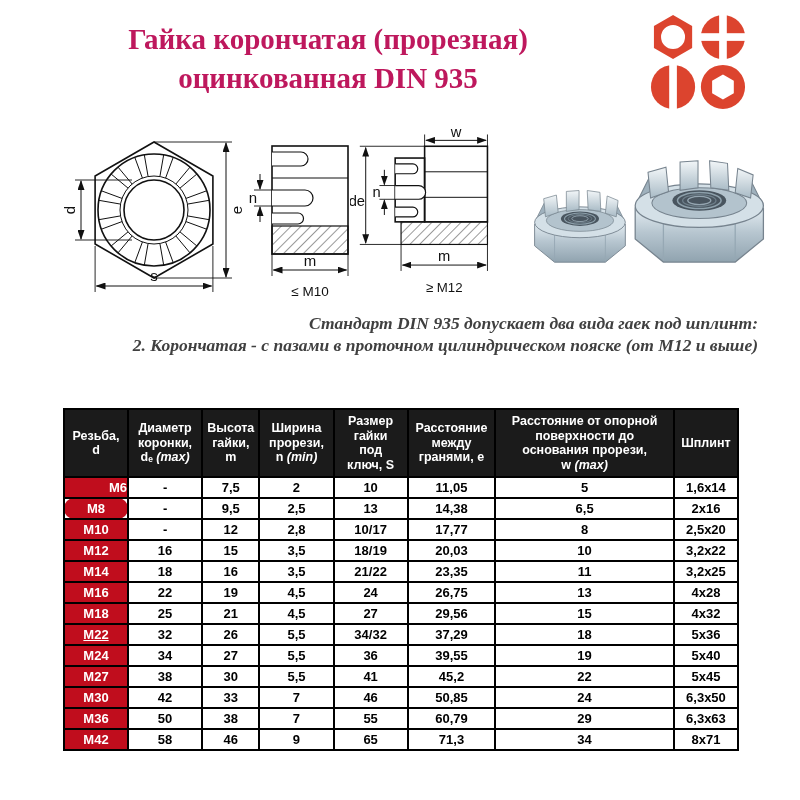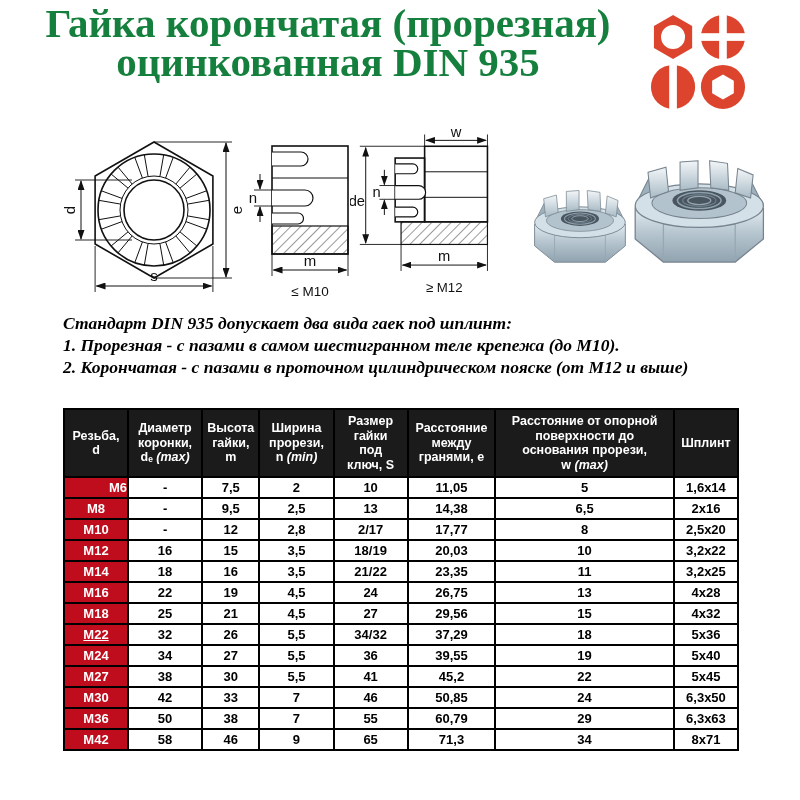--- a/index.html
+++ b/index.html
@@ -1,33 +1,33 @@
 <!DOCTYPE html>
 <html lang="ru"><head>
 <meta charset="utf-8">
 <style>
   html,body{margin:0;padding:0;}
   body{
     width:800px;height:800px;position:relative;background:#ffffff;
     font-family:"Liberation Sans",sans-serif;color:#000;overflow:hidden;
   }
   .title-block{
-    position:absolute;top:4px;left:28px;width:600px;text-align:center;
-    font-family:"Liberation Serif",serif;font-weight:bold;font-size:41px;line-height:39px;color:#15803d;
+    position:absolute;top:20px;left:28px;width:600px;text-align:center;
+    font-family:"Liberation Serif",serif;font-weight:bold;font-size:29px;line-height:39px;color:#be185d;
   }
   .logo{position:absolute;top:14px;left:650px;width:96px;height:96px;}
   .drawing{position:absolute;}
   .dwg-top{top:130px;left:62px;}
   .dwg-m10{top:130px;left:248px;}
   .dwg-m12{top:127px;left:350px;}
   .photo{top:132px;left:506px;position:absolute;}
   .description{
     position:absolute;top:312px;left:63px;width:695px;
     font-family:"Liberation Serif",serif;font-weight:bold;font-style:italic;
-    font-size:17.5px;line-height:22px;color:#000000;
+    font-size:17.5px;line-height:22px;color:#404040;text-align:right;
   }
   table.spec{
     position:absolute;top:408px;left:63px;width:676px;
     border-collapse:collapse;table-layout:fixed;
   }
   table.spec th,table.spec td{border:2px solid #000;text-align:center;vertical-align:middle;}
   table.spec thead th{
     background:#1b1b1b;color:#fff;font-weight:bold;font-size:12.5px;line-height:14.5px;padding:4px 1px;
   }
   table.spec thead i{font-style:italic;}
@@ -178,21 +178,20 @@
       <ellipse cx="0" cy="-22" rx="13" ry="4.6" fill="none" stroke="#6d7e89" stroke-width="1"></ellipse>
       <ellipse cx="0" cy="-22" rx="9" ry="3.2" fill="none" stroke="#94a5b0" stroke-width="1"></ellipse>
     </g>
   </defs>
   <use href="#nutShape" transform="translate(75,108) scale(0.92)"></use>
   <use href="#nutShape" transform="translate(196,98) scale(1.3)"></use>
 </svg>
 
 <div class="description">
   <div>Стандарт DIN 935 допускает два вида гаек под шплинт:</div>
-  <div>1. Прорезная - с пазами в самом шестигранном теле крепежа (до М10).</div>
   <div>2. Корончатая - с пазами в проточном цилиндрическом пояске (от М12 и выше)</div>
 </div>
 
 <table class="spec">
   <colgroup>
     <col class="c1">
       <col class="c2">
       <col class="c3">
       <col class="c4">
     <col class="c5">
@@ -217,35 +216,35 @@
         <th class="thread" style="background: rgb(192, 13, 29); padding-left: 44px;">M6</th>
         <td>-</td>
         <td>7,5</td>
         <td>2</td>
         <td>10</td>
         <td>11,05</td>
         <td>5</td>
         <td>1,6x14</td>
       </tr>
       <tr>
-        <th class="thread" style="background: rgb(192, 13, 29);">M8</th>
+        <th class="thread" style="background: rgb(192, 13, 29); border-radius: 10px;">M8</th>
         <td>-</td>
         <td>9,5</td>
         <td>2,5</td>
         <td>13</td>
         <td>14,38</td>
         <td>6,5</td>
         <td>2x16</td>
       </tr>
       <tr>
         <th class="thread" style="background: rgb(192, 13, 29);">M10</th>
         <td>-</td>
         <td>12</td>
         <td>2,8</td>
-        <td>2/17</td>
+        <td>10/17</td>
         <td>17,77</td>
         <td>8</td>
         <td>2,5x20</td>
       </tr>
       <tr>
         <th class="thread" style="background: rgb(192, 13, 29);">M12</th>
         <td>16</td>
         <td>15</td>
         <td>3,5</td>
         <td>18/19</td>

